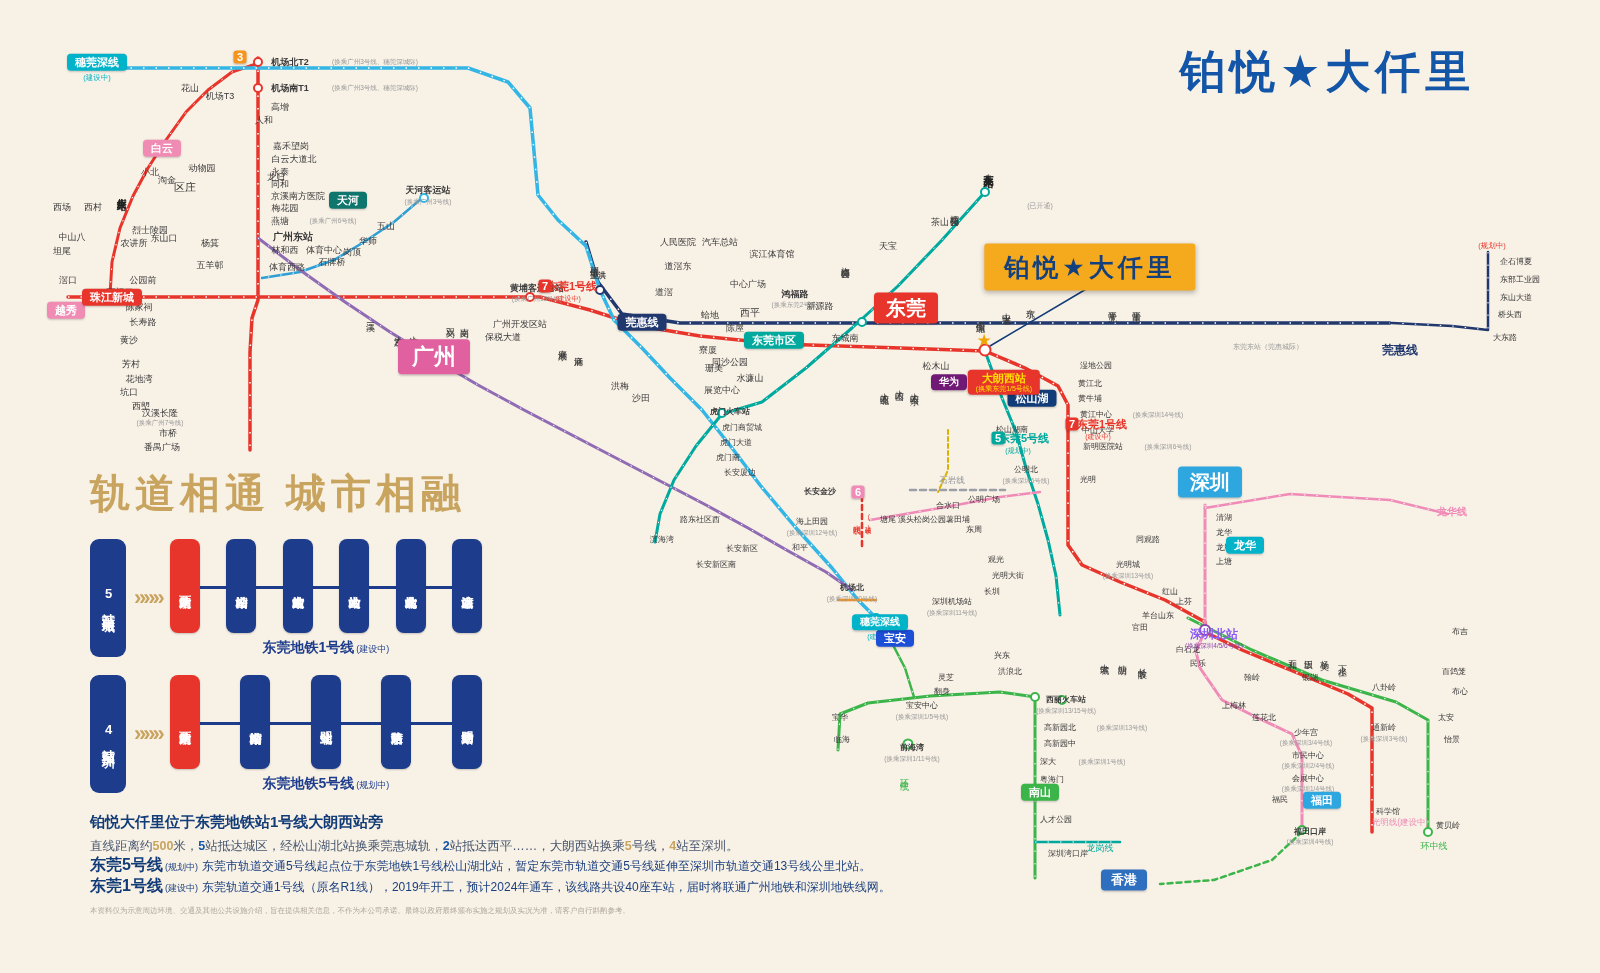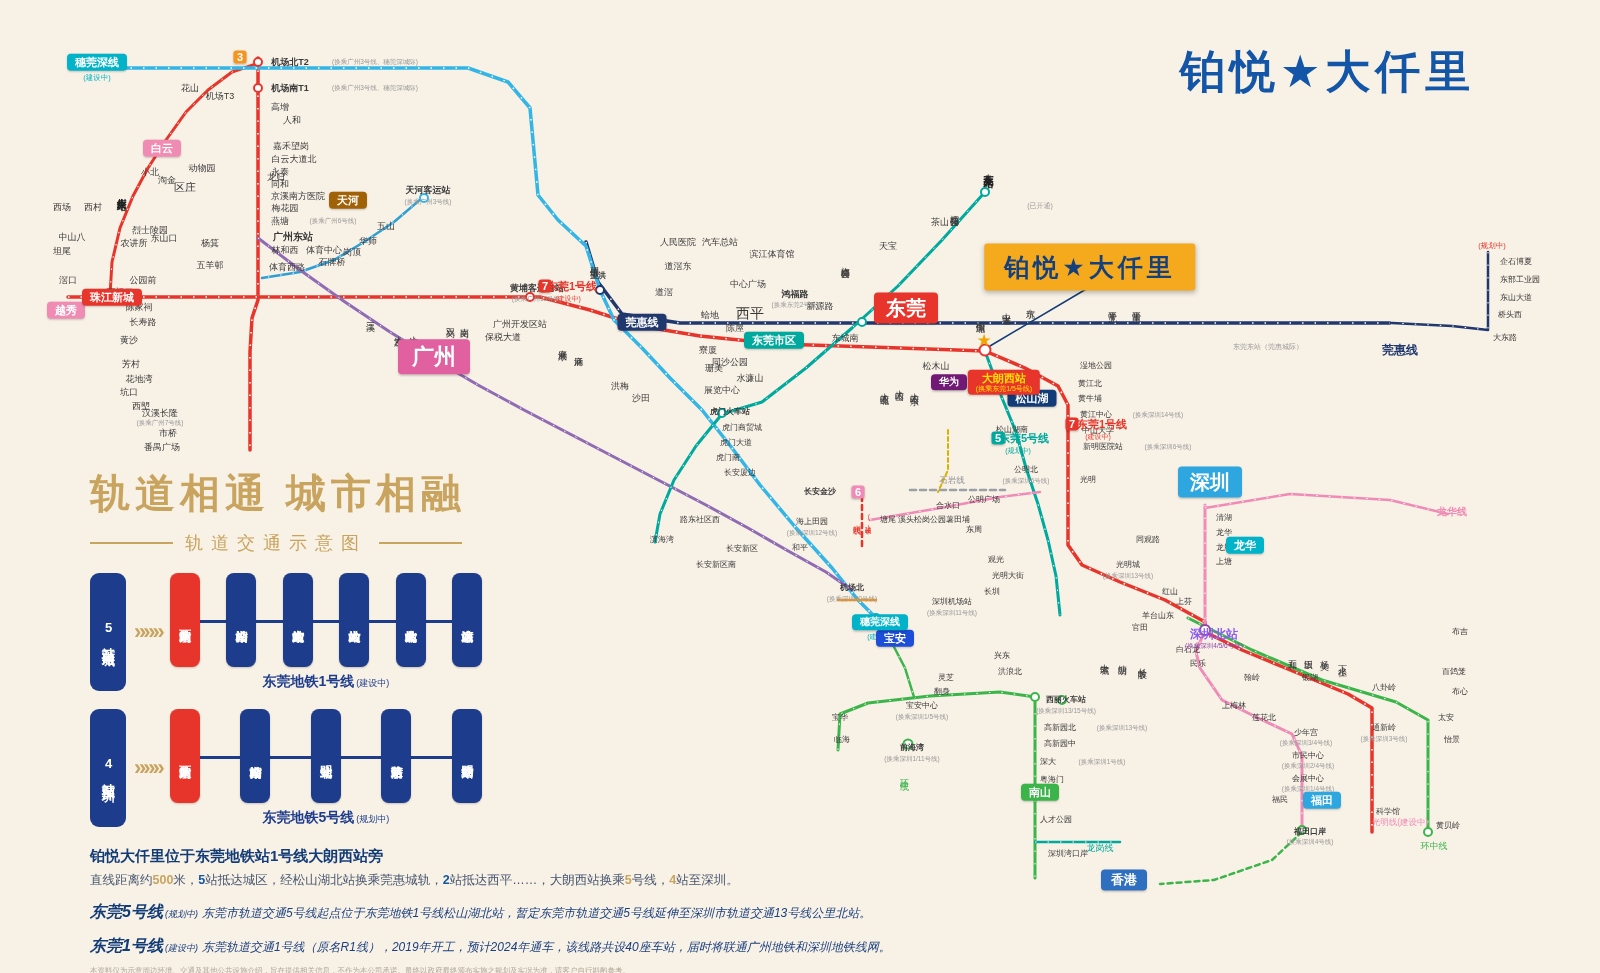--- a/index.html
+++ b/index.html
@@ -30,21 +30,21 @@
   .route-stations::before{content:"";position:absolute;left:4px;right:4px;top:50%;height:3px;background:#1d3c8c;}
   .pill{position:relative;width:30px;min-height:94px;background:#1d3c8c;color:#fff;border-radius:8px;
       writing-mode:vertical-rl;text-orientation:upright;display:flex;align-items:center;justify-content:center;
       font-size:12px;font-weight:bold;box-shadow:0 1px 2px rgba(0,0,0,.2);}
   .pill.hl{background:#e8352b;}
   .route-caption{text-align:center;color:#1d3c8c;font-weight:bold;font-size:14px;margin-top:6px;}
   .route-caption .route-line-status{font-size:9px;font-weight:normal;margin-left:2px;}
   .notes{margin-top:20px;width:850px;}
   .notes .headline{font-size:15px;font-weight:bold;color:#123c78;}
   .notes .line2{font-size:12.5px;color:#45556e;margin-top:6px;}
-  .notes p{margin:13px 0 0 0;font-size:12px;color:#1a3f7e;font-style:italic;}
+  .notes p{margin:0 0 0 0;font-size:12px;color:#1a3f7e;}
   .notes p b{font-size:16px;color:#123c78;margin-right:2px;}
   .notes .status{font-size:9px;margin-right:4px;}
   .notes .disclaimer{font-size:7.5px;color:#b0a89a;margin-top:9px;}
 </style>
 </head>
 <body>
 
 <div class="stage">
   <svg id="rail-svg" width="1600" height="973" viewBox="0 0 1600 973">
       <polyline points="258,58 258,300 252,318 250,352 250,450" fill="none" stroke="#e8352b" stroke-width="3.5" stroke-linejoin="round" stroke-linecap="round"></polyline>
@@ -107,21 +107,21 @@
       <circle cx="1035" cy="697" r="4" fill="#fff" stroke="#3bb54a" stroke-width="2"></circle>
       <circle cx="1428" cy="832" r="4" fill="#fff" stroke="#3bb54a" stroke-width="2"></circle>
       <circle cx="862" cy="322" r="4" fill="#fff" stroke="#00a99d" stroke-width="2"></circle>
     </svg>
   <div id="label-layer">
       <div class="ml" style="left: 290px; top: 62px; font-size: 9px; font-weight: bold;">机场北T2</div>
       <div class="ml" style="left: 375px; top: 62px; color: rgb(153, 153, 153); font-size: 6.5px;">(换乘广州3号线、穗莞深城际)</div>
       <div class="ml" style="left: 290px; top: 88px; font-size: 9px; font-weight: bold;">机场南T1</div>
       <div class="ml" style="left: 375px; top: 88px; color: rgb(153, 153, 153); font-size: 6.5px;">(换乘广州3号线、穗莞深城际)</div>
       <div class="ml" style="left: 280px; top: 107px; font-size: 9px;">高增</div>
-      <div class="ml" style="left: 292px; top: 120px; font-size: 9px; text-align: center;">人和</div>
+      <div class="ml" style="left: 264px; top: 120px; font-size: 9px; text-align: center;">人和</div>
       <div class="ml" style="left: 276px; top: 133px; font-size: 9px; margin-top: 44px;">龙归</div>
       <div class="ml" style="left: 291px; top: 146px; font-size: 9px;">嘉禾望岗</div>
       <div class="ml" style="left: 294px; top: 159px; font-size: 9px;">白云大道北</div>
       <div class="ml" style="left: 280px; top: 172px; font-size: 9px;">永泰</div>
       <div class="ml" style="left: 280px; top: 184px; font-size: 9px;">同和</div>
       <div class="ml" style="left: 298px; top: 196px; font-size: 9px;">京溪南方医院</div>
       <div class="ml" style="left: 285px; top: 208px; font-size: 9px;">梅花园</div>
       <div class="ml" style="left: 280px; top: 221px; font-size: 9px;">燕塘</div>
       <div class="ml" style="left: 333px; top: 221px; color: rgb(153, 153, 153); font-size: 6.5px;">(换乘广州6号线)</div>
       <div class="ml" style="left: 293px; top: 237px; font-size: 10px; font-weight: bold;">广州东站</div>
@@ -184,21 +184,21 @@
       <div class="ml" style="left: 772px; top: 254px; font-size: 9px;">滨江体育馆</div>
       <div class="ml v" style="left: 845px; top: 262px; font-size: 9px;">旗峰公园</div>
       <div class="ml" style="left: 888px; top: 246px; font-size: 9px;">天宝</div>
       <div class="ml v" style="left: 954px; top: 210px; font-size: 9px;">榴花公园</div>
       <div class="ml" style="left: 940px; top: 222px; font-size: 9px;">茶山</div>
       <div class="ml" style="left: 1040px; top: 205px; color: rgb(153, 153, 153); font-size: 7px;">(已开通)</div>
       <div class="ml v" style="left: 988px; top: 168px; color: rgb(34, 34, 34); font-size: 10px; font-weight: bold;">东莞火车站</div>
       <div class="ml" style="left: 678px; top: 266px; font-size: 9px;">道滘东</div>
       <div class="ml" style="left: 664px; top: 292px; font-size: 9px;">道滘</div>
       <div class="ml" style="left: 748px; top: 284px; font-size: 9px;">中心广场</div>
-      <div class="ml" style="left: 750px; top: 313px; font-size: 14px;">西平</div>
+      <div class="ml" style="left: 750px; top: 313px; font-size: 10px;">西平</div>
       <div class="ml" style="left: 710px; top: 315px; font-size: 9px;">蛤地</div>
       <div class="ml" style="left: 735px; top: 328px; font-size: 9px;">陈屋</div>
       <div class="ml" style="left: 795px; top: 294px; font-size: 9px; font-weight: bold;">鸿福路</div>
       <div class="ml" style="left: 795px; top: 305px; color: rgb(153, 153, 153); font-size: 6.5px;">(换乘东莞2号线)</div>
       <div class="ml" style="left: 820px; top: 306px; font-size: 9px;">新源路</div>
       <div class="ml" style="left: 845px; top: 338px; font-size: 9px;">东城南</div>
       <div class="ml" style="left: 730px; top: 362px; font-size: 9px;">同沙公园</div>
       <div class="ml" style="left: 750px; top: 378px; font-size: 9px;">水濂山</div>
       <div class="ml" style="left: 708px; top: 350px; font-size: 9px;">寮厦</div>
       <div class="ml" style="left: 714px; top: 368px; font-size: 9px;">珊美</div>
@@ -341,21 +341,21 @@
       <div class="ml v" style="left: 868px; top: 522px; color: rgb(232, 53, 43); font-size: 6.5px;">(建设中)</div>
       <div class="ml" style="left: 1400px; top: 822px; color: rgb(239, 139, 182); font-size: 8.5px;">光明线(建设中)</div>
       <div class="ml" style="left: 952px; top: 480px; color: rgb(138, 144, 150); font-size: 8.5px;">石岩线</div>
       <div class="ml" style="left: 984px; top: 340px; color: rgb(240, 165, 0); font-size: 17px;">★</div>
       <div class="mb" style="left: 97px; top: 62px; background: rgb(0, 179, 200); font-size: 11px;">
         <div>穗莞深线</div>
       </div>
       <div class="mb" style="left: 162px; top: 148px; background: rgb(240, 140, 180); font-size: 11px;">
         <div>白云</div>
       </div>
-      <div class="mb" style="left: 348px; top: 200px; background: #a16207; font-size: 11px;">
+      <div class="mb" style="left: 348px; top: 200px; background: #0f766e; font-size: 11px;">
         <div>天河</div>
       </div>
       <div class="mb" style="left: 66px; top: 310px; background: rgb(240, 140, 180); font-size: 11px;">
         <div>越秀</div>
       </div>
       <div class="mb" style="left: 434px; top: 357px; background: rgb(224, 96, 160); font-size: 22px; padding: 5px 14px;">
         <div>广州</div>
       </div>
       <div class="mb" style="left: 112px; top: 297px; background: rgb(232, 53, 43); font-size: 11px;">
         <div>珠江新城</div>
@@ -415,23 +415,20 @@
       <div class="mb sq" style="left: 998px; top: 438px; background: rgb(0, 169, 157); font-size: 11px;">
         <div>5</div>
       </div>
     </div>
 
   <div class="main-title">铂悦★大仟里</div>
   <div class="callout">铂悦★大仟里</div>
 
   <div class="left-panel">
     <div class="slogan">轨道相通 城市相融</div>
-    <div class="slogan-sub">
-      <span>轨道交通示意图</span>
-    </div>
 
     <div class="route">
       <div class="route-tag">5站至南城</div>
       <div class="route-arrows">»»»</div>
       <div class="route-body">
         <div class="route-stations">
             <div class="pill hl">大朗西站</div>
             <div class="pill">松山湖站</div>
             <div class="pill">大岭山东站</div>
             <div class="pill">大岭山站</div>

